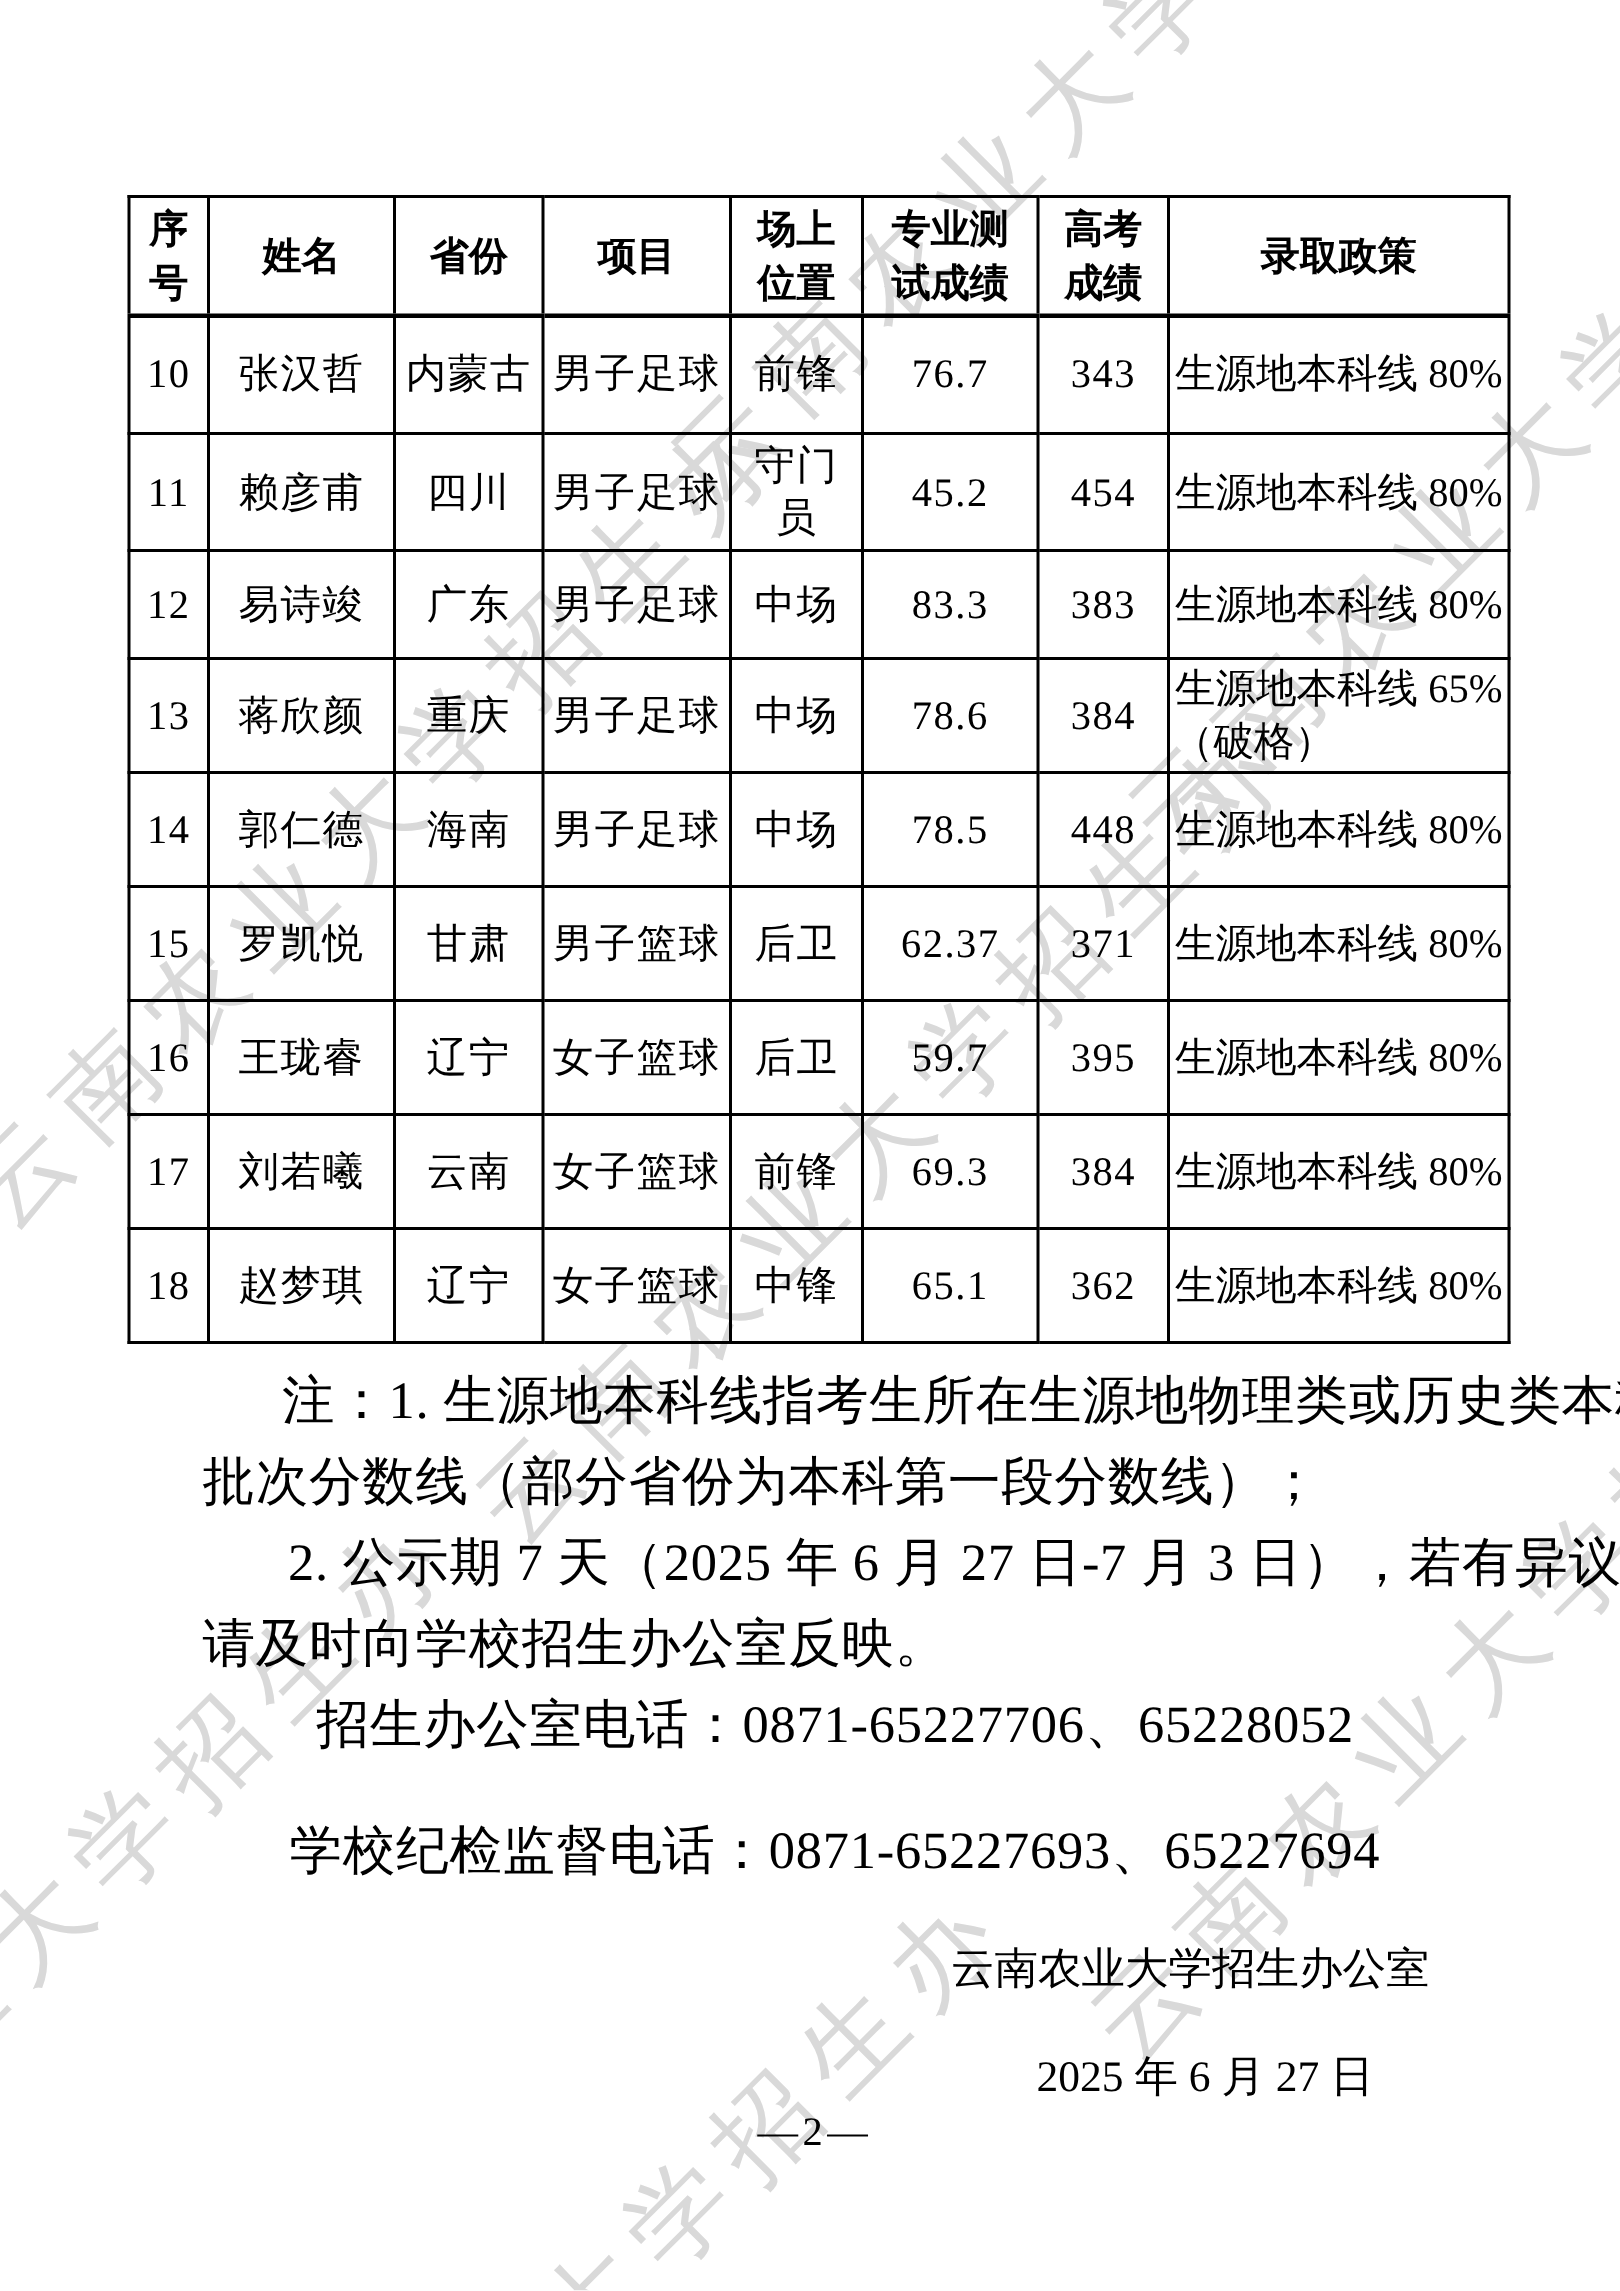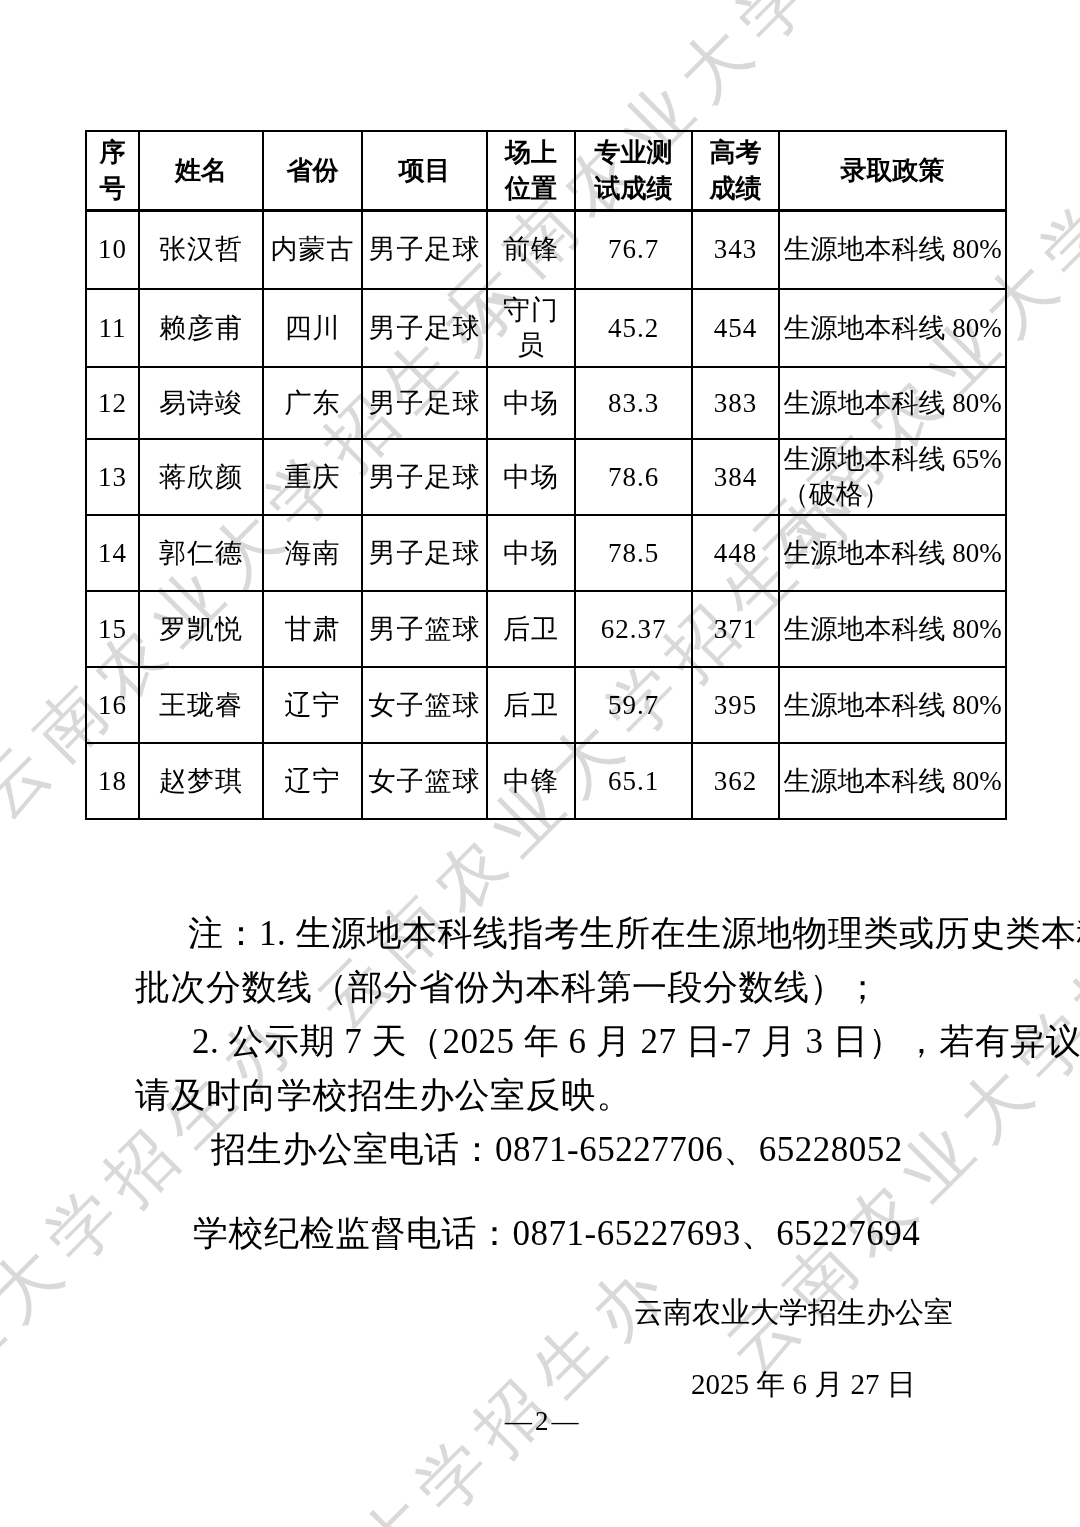--- a/index.html
+++ b/index.html
@@ -131,20 +131,30 @@
           <td>16</td>
           <td>王珑睿</td>
           <td>辽宁</td>
           <td>女子篮球</td>
           <td class="c-pos">后卫</td>
           <td>59.7</td>
           <td>395</td>
           <td class="c-policy"><span>生源地本科线 80%</span><div class="policy2"></div></td>
         </tr>
         <tr style="height:76px">
+          <td>17</td>
+          <td>刘若曦</td>
+          <td>云南</td>
+          <td>女子篮球</td>
+          <td class="c-pos">前锋</td>
+          <td>69.3</td>
+          <td>384</td>
+          <td class="c-policy"><span>生源地本科线 80%</span><div class="policy2"></div></td>
+        </tr>
+        <tr style="height:76px">
           <td>18</td>
           <td>赵梦琪</td>
           <td>辽宁</td>
           <td>女子篮球</td>
           <td class="c-pos">中锋</td>
           <td>65.1</td>
           <td>362</td>
           <td class="c-policy"><span>生源地本科线 80%</span><div class="policy2"></div></td>
         </tr>
       </tbody>

